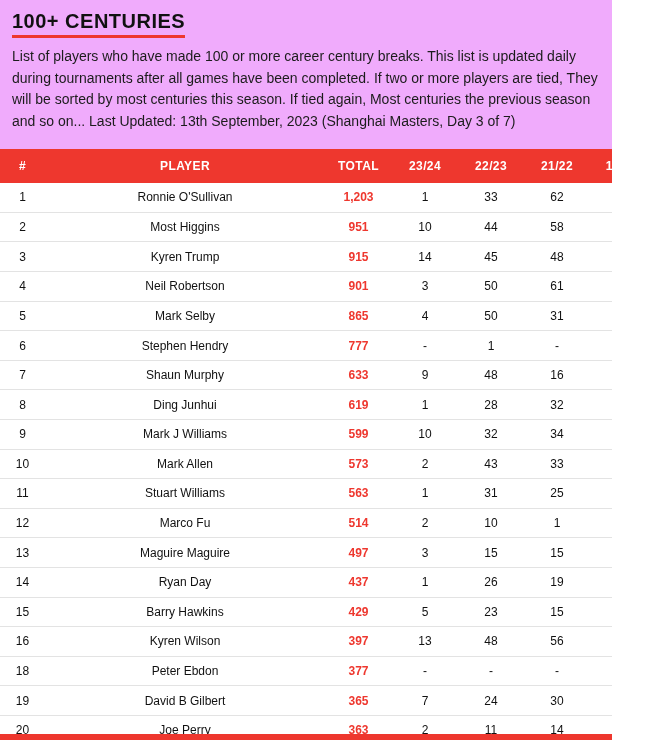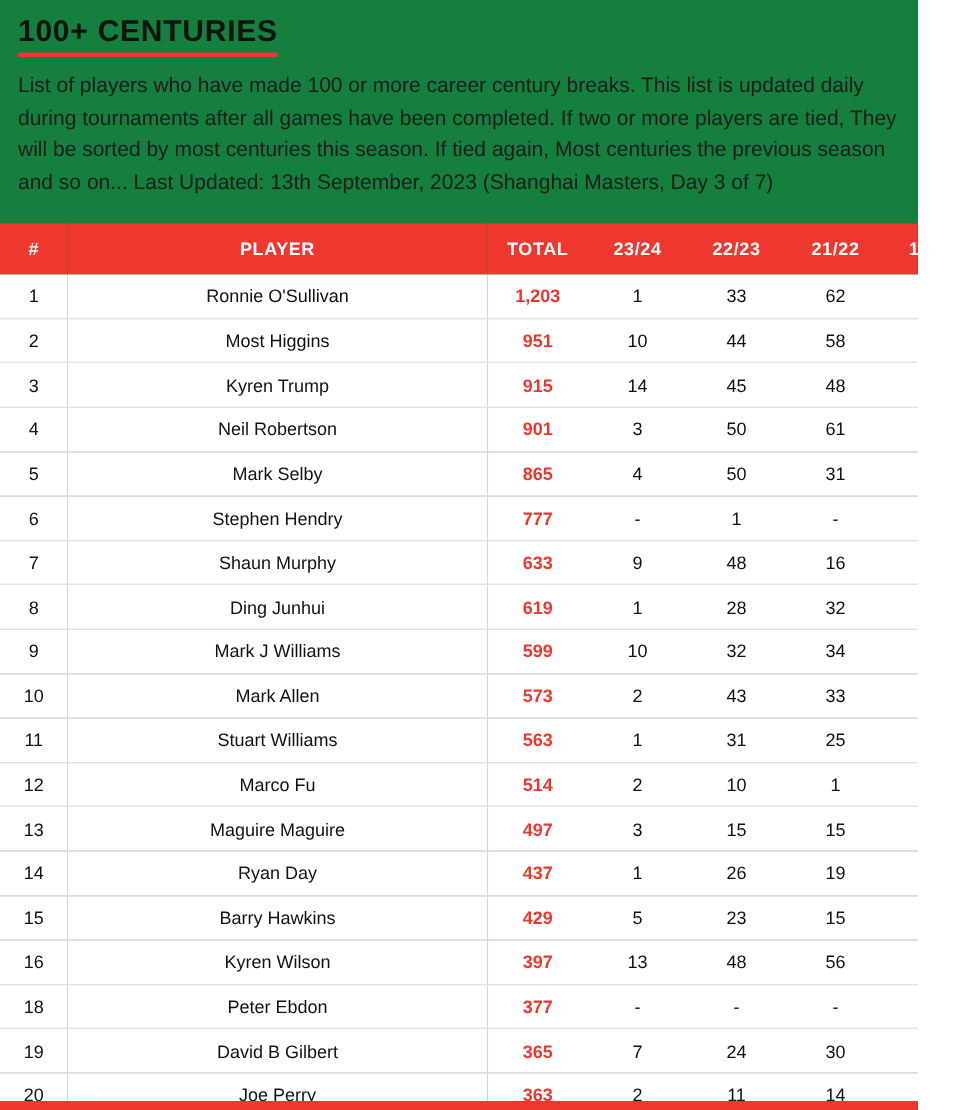--- a/index.html
+++ b/index.html
@@ -6,21 +6,21 @@
   html, body {
     width: 650px;
     background: #ffffff;
     font-family: "Liberation Sans", sans-serif;
   }
   .page {
     width: 612px;
     height: 740px;
     position: relative;
     overflow: hidden;
-    background: #15803d;
+    background: #f0abfc;
   }
   .intro {
     padding: 10px 12px 8px 12px;
   }
   .page-title {
     display: inline-block;
     font-size: 20px;
     font-weight: bold;
     letter-spacing: 0.5px;
     color: #111111;

